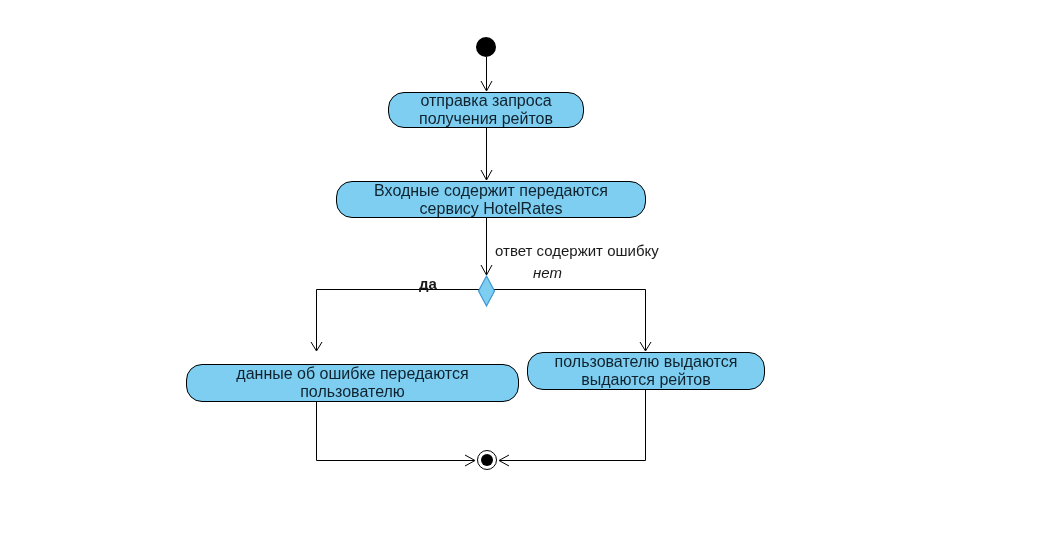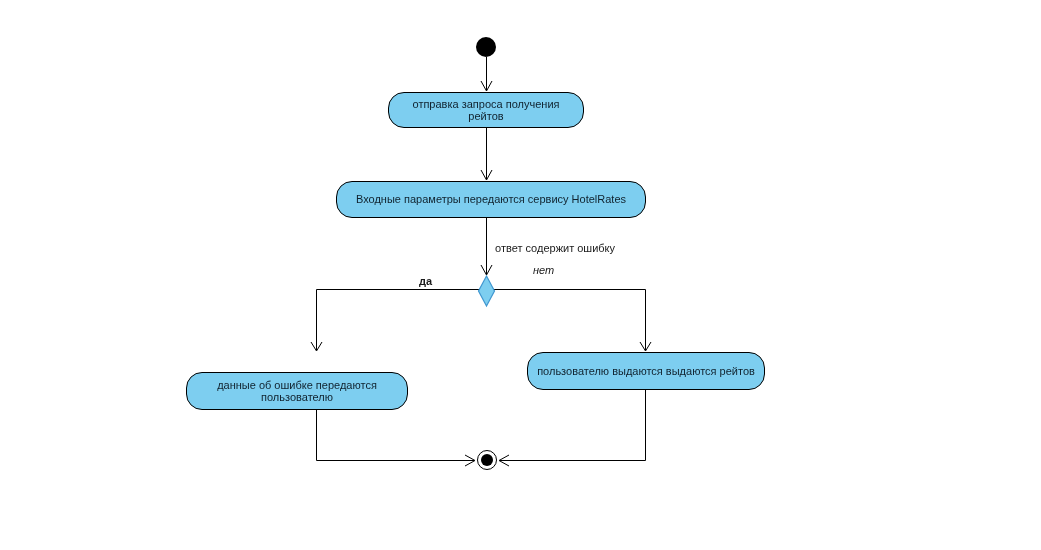--- a/index.html
+++ b/index.html
@@ -25,28 +25,28 @@
   .action-node {
     position: absolute;
     box-sizing: border-box;
     background: #7dcef0;
     border: 1px solid #000000;
     border-radius: 16px;
     display: flex;
     align-items: center;
     justify-content: center;
     text-align: center;
-    font-size: 11px;
+    font-size: 16px;
     color: #10222e;
     line-height: 1.1;
     padding: 2px 6px;
   }
   .node-send    { left: 388px; top: 92px;  width: 196px; height: 36px; }
   .node-params  { left: 336px; top: 181px; width: 310px; height: 37px; }
-  .node-error   { left: 186px; top: 372px; width: 222px; height: 38px; justify-content: center; }
+  .node-error   { left: 186px; top: 364px; width: 333px; height: 38px; justify-content: center; }
   .node-details { left: 527px; top: 352px; width: 238px; height: 38px; }
   .initial-node {
     position: absolute;
     left: 476px; top: 37px;
     width: 20px; height: 20px;
     background: #000000;
     border-radius: 50%;
   }
   .final-node {
     position: absolute;
@@ -60,21 +60,21 @@
     align-items: center;
     justify-content: center;
   }
   .final-core {
     width: 12px; height: 12px;
     background: #000000;
     border-radius: 50%;
   }
   .edge-label {
     position: absolute;
-    font-size: 11px;
+    font-size: 15px;
     color: #1a1a1a;
     white-space: nowrap;
   }
   .lbl-condition { left: 495px; top: 242px; }
   .lbl-yes       { left: 419px; top: 275px; font-weight: bold; }
   .lbl-no        { left: 533px; top: 264px; font-style: italic; }
 </style>
 </head>
 <body>
 
@@ -110,21 +110,21 @@
     <polygon points="486.5,276 494.5,291 486.5,306 478.5,291" fill="#7dcef0" stroke="#3f96d0" stroke-width="1.2"></polygon>
   </svg>
 
   <div class="initial-node"></div>
 
   <div class="action-node node-send">
     <span>отправка запроса получения рейтов</span>
   </div>
 
   <div class="action-node node-params">
-    <span>Входные параметры передаются сервису HotelRates</span>
+    <span>Входные содержит передаются сервису HotelRates</span>
   </div>
 
   <div class="action-node node-error">
     <span>данные об ошибке передаются пользователю</span>
   </div>
 
   <div class="action-node node-details">
     <span>пользователю выдаются выдаются рейтов</span>
   </div>
 

